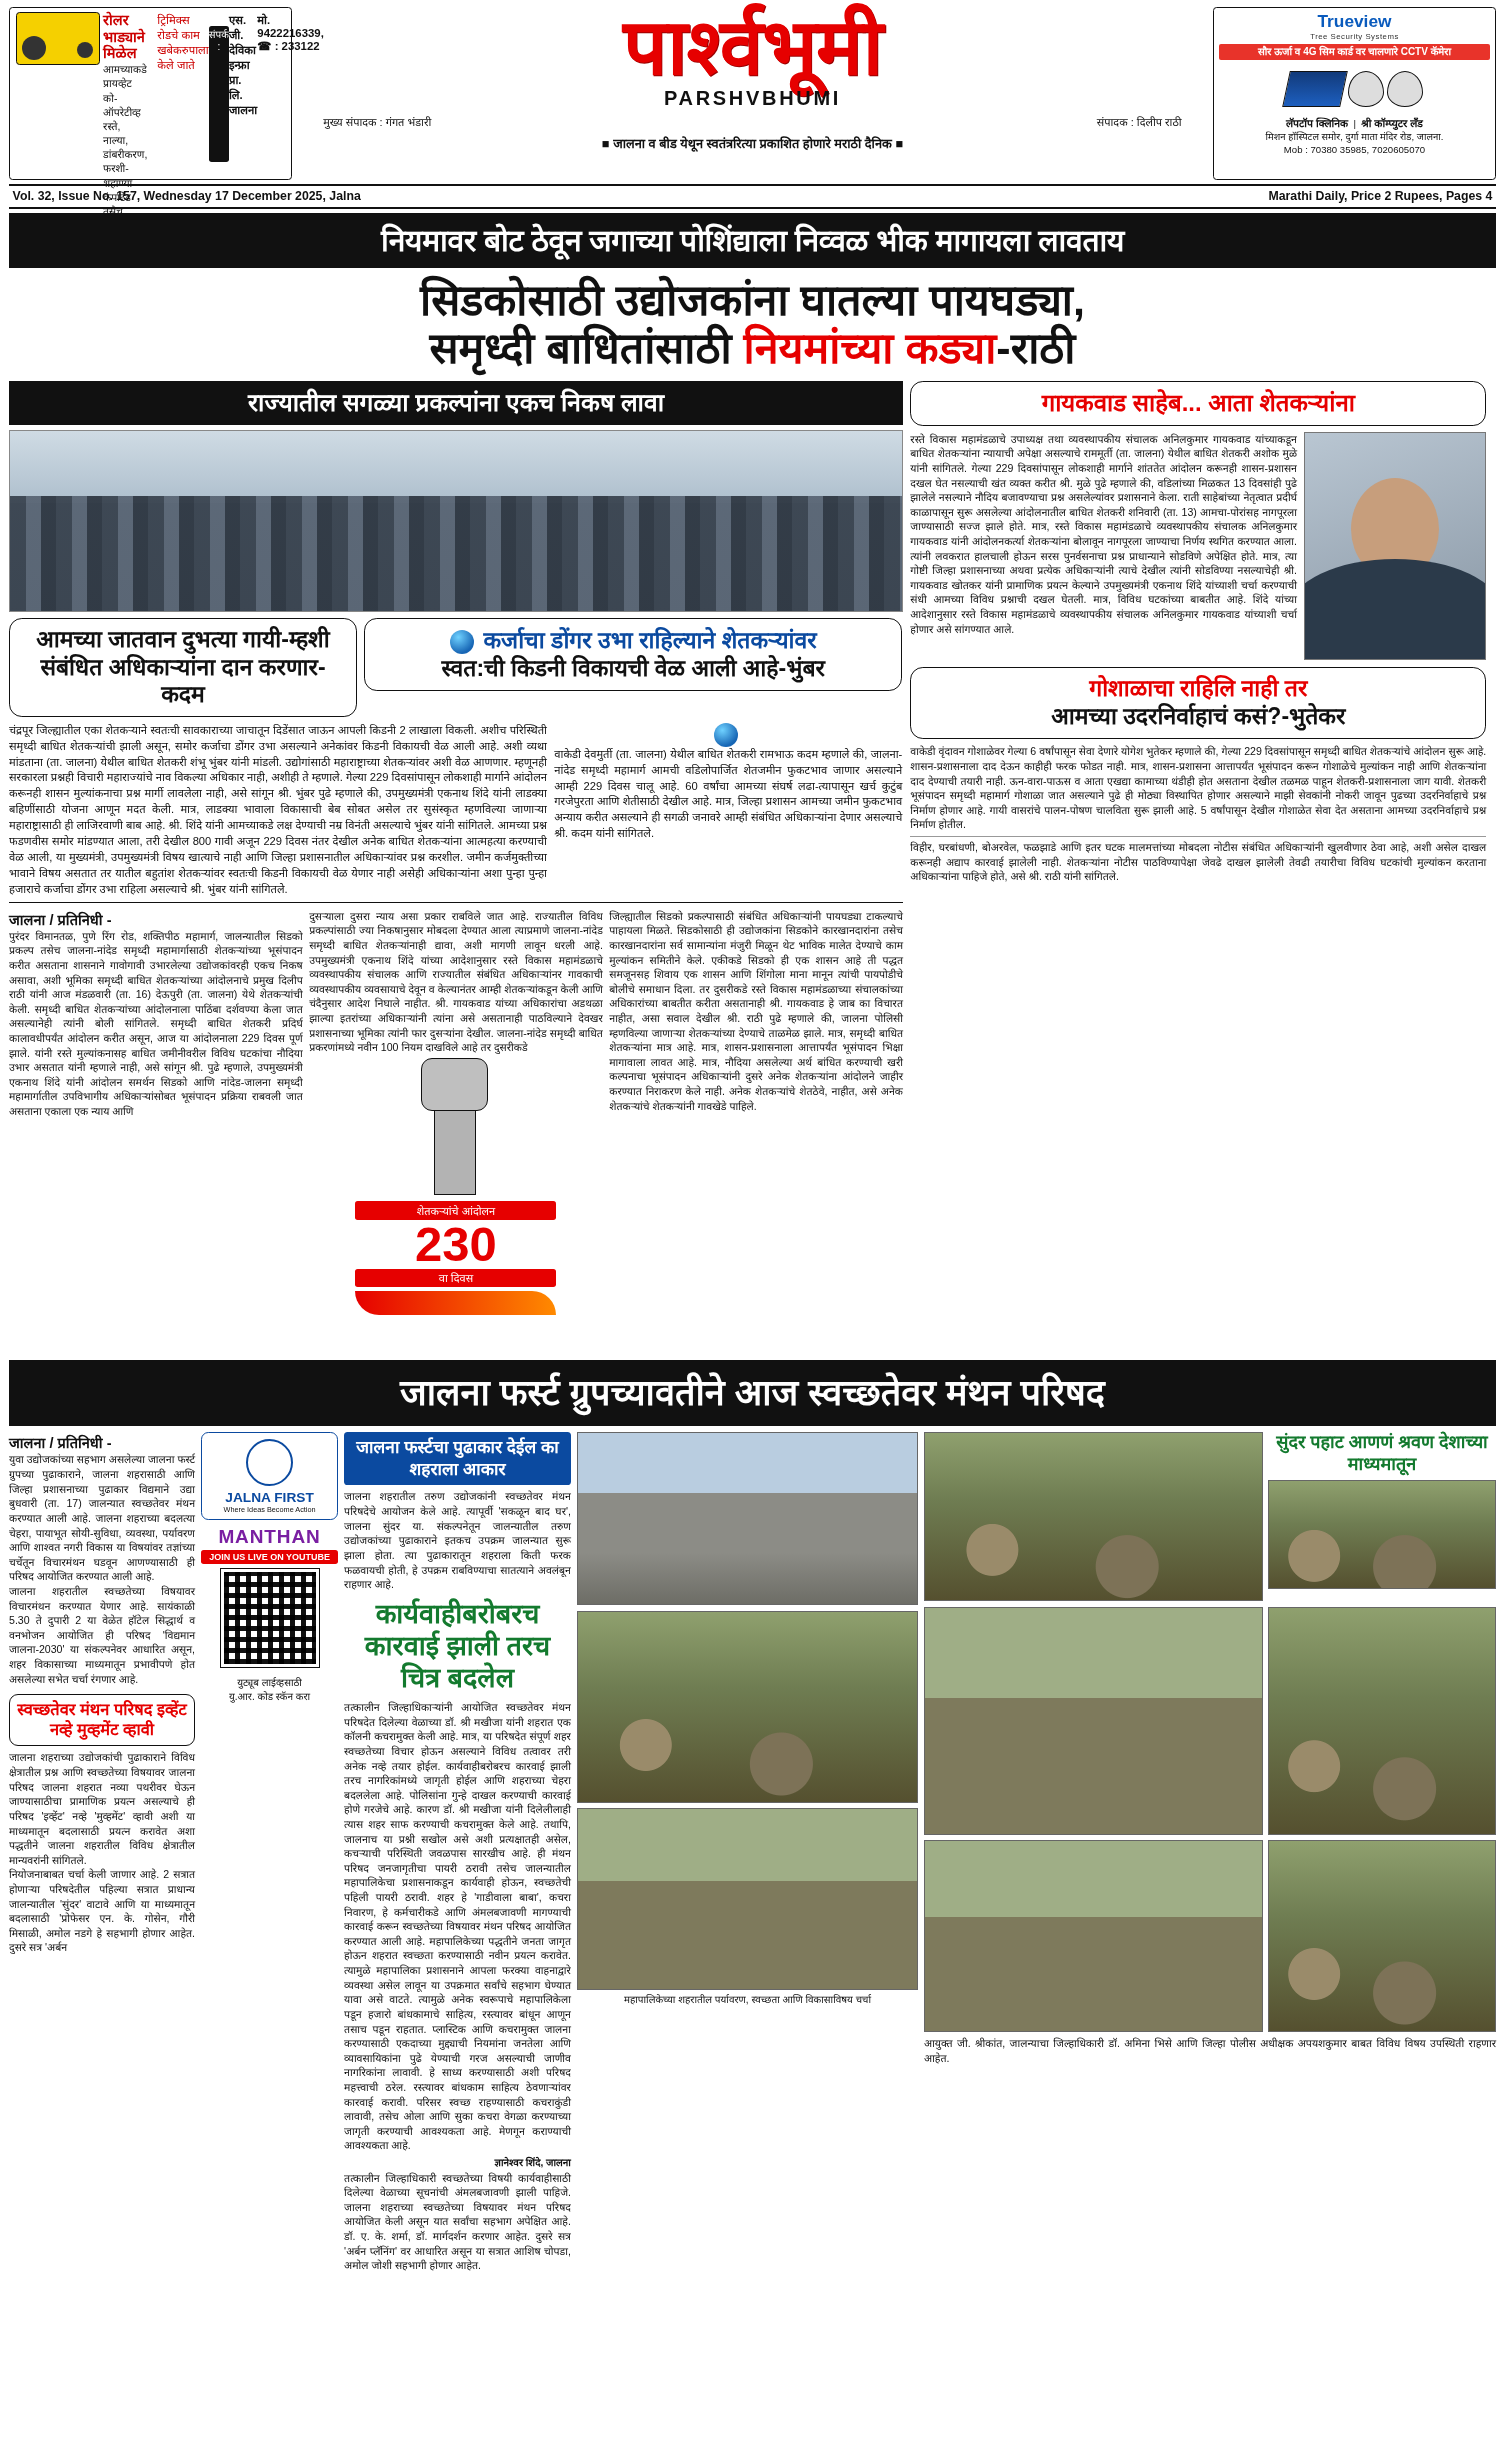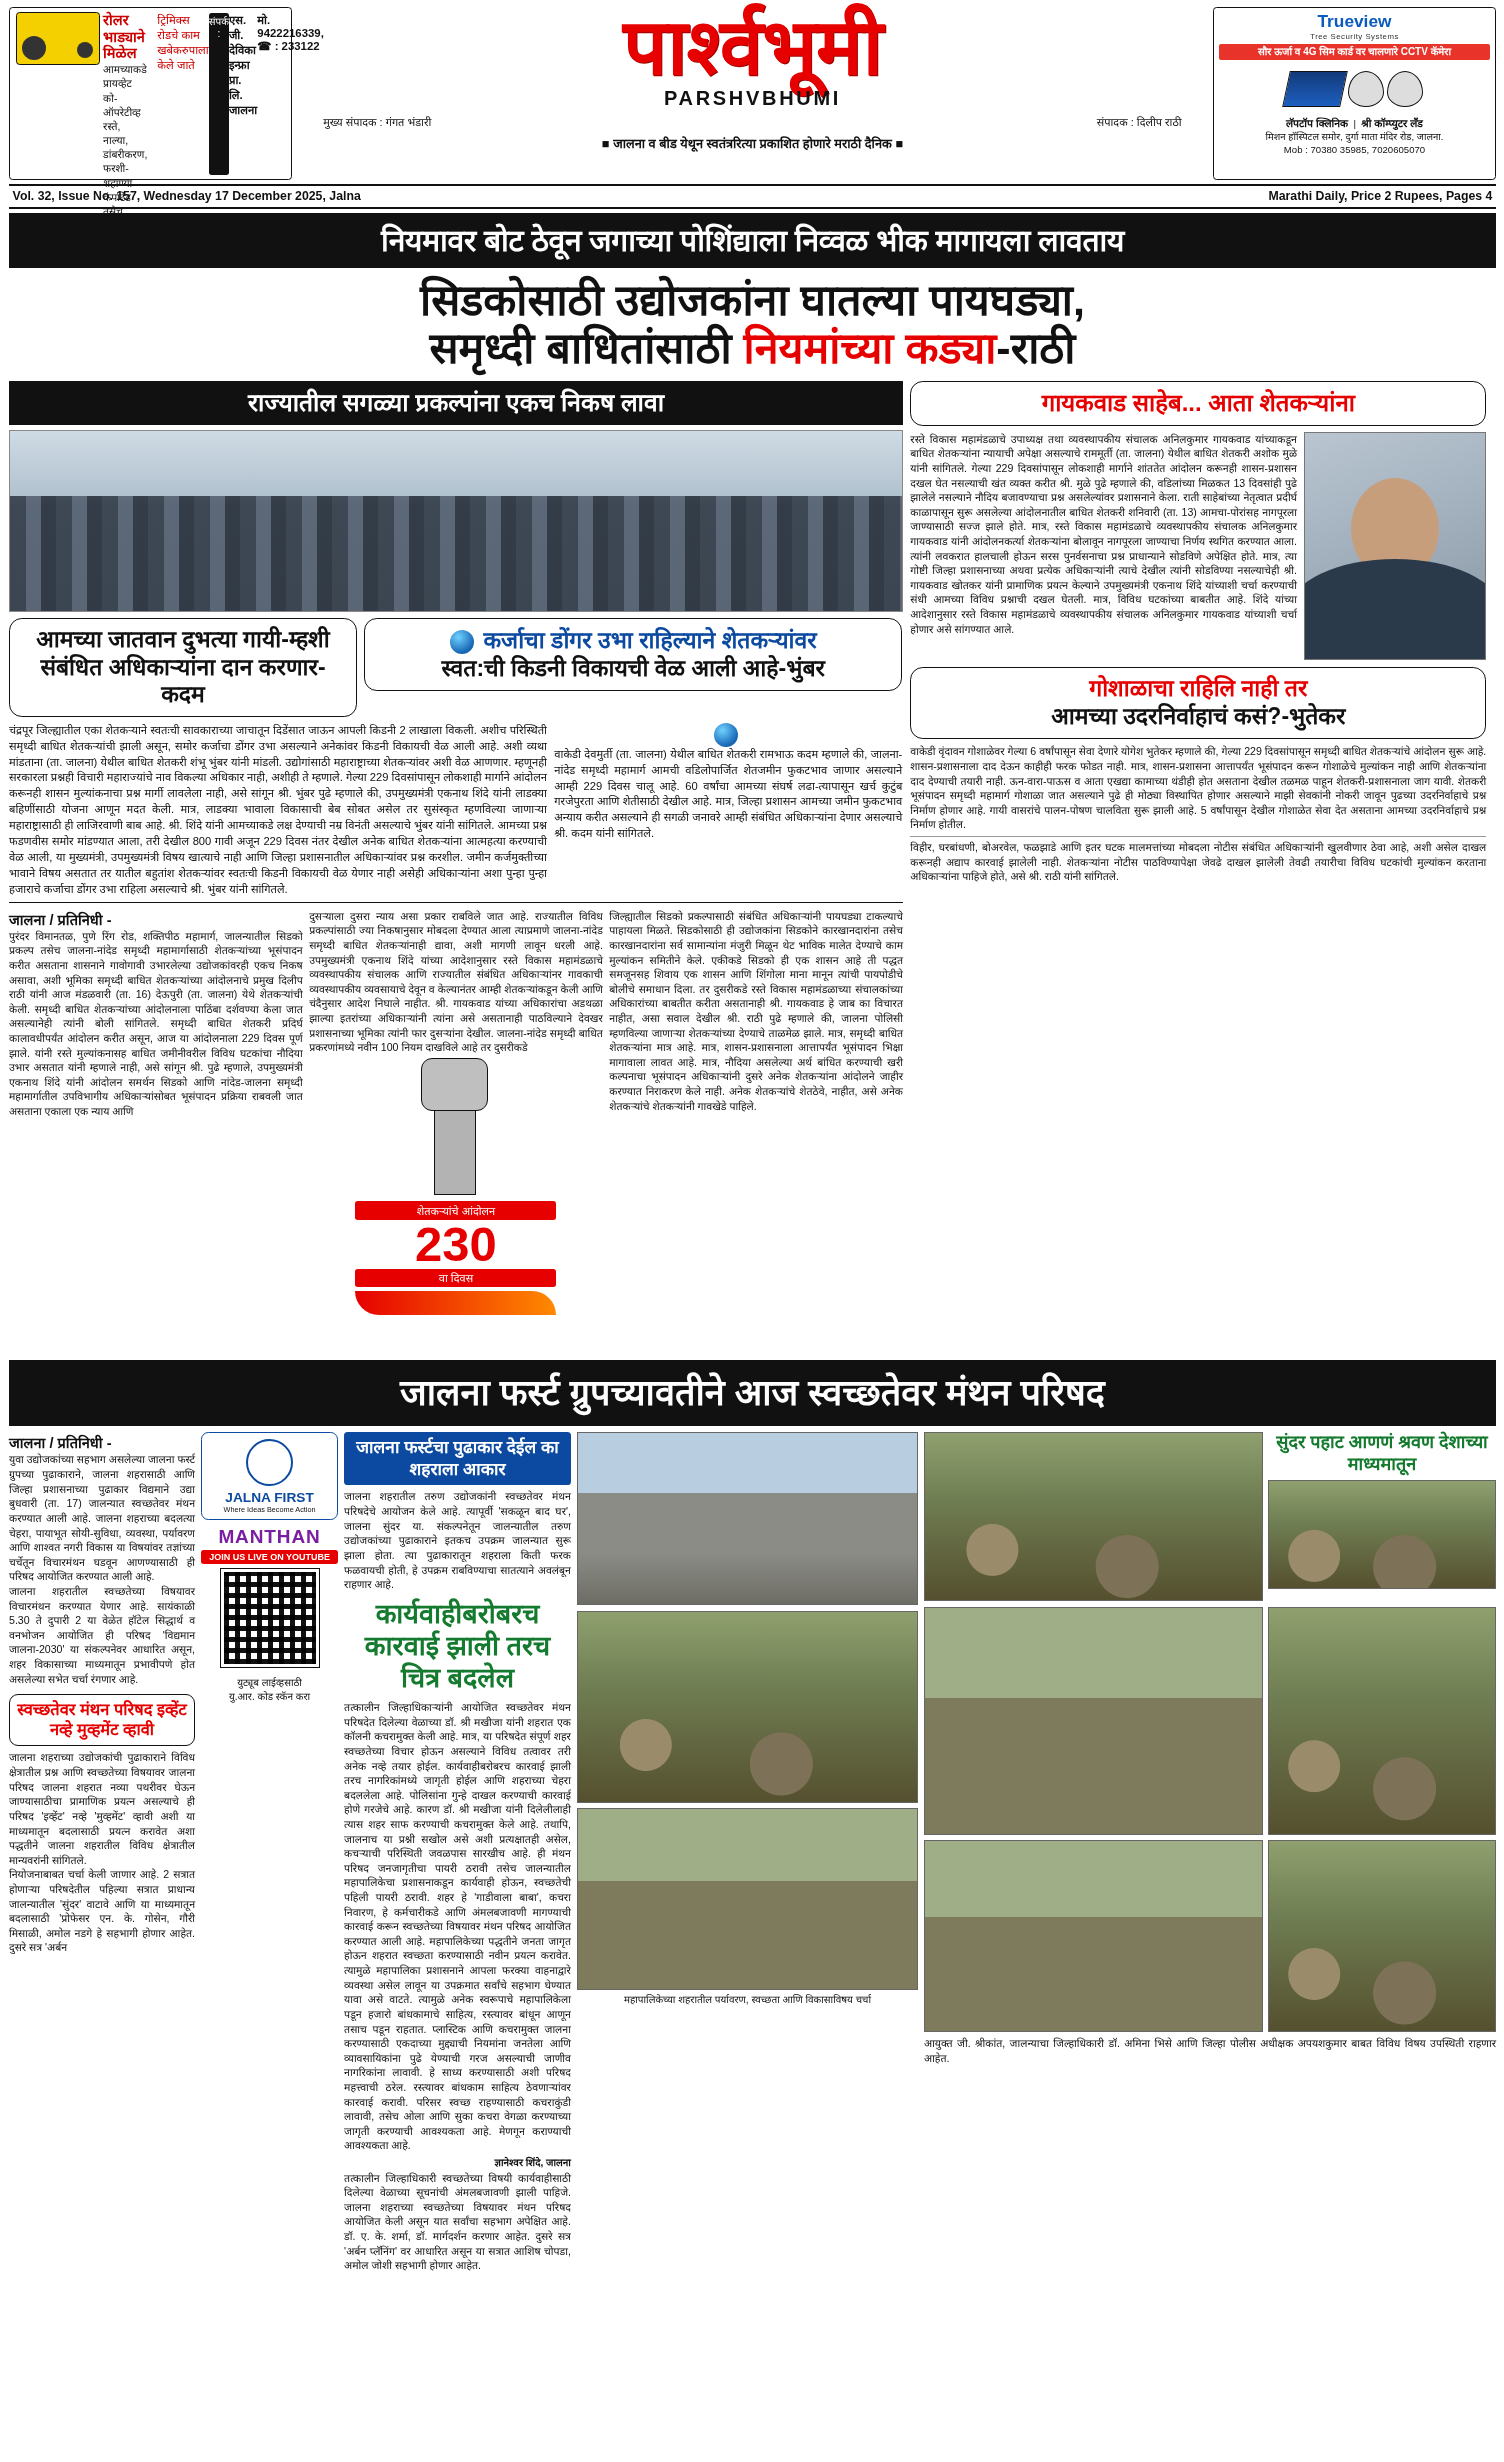--- a/index.html
+++ b/index.html
@@ -22,21 +22,21 @@
   .ad-left-top { display:flex; gap:3.6px; align-items:flex-start; }
   .roller {
     width:84px;height:53px;background:#f5d000;border:1.8px solid #111;border-radius:3.6px;
     position:relative; flex:none;
   }
   .roller:before{content:"";position:absolute;left:5.5px;bottom:3.6px;width:24px;height:24px;border-radius:50%;background:#333;}
   .roller:after{content:"";position:absolute;right:5.5px;bottom:5.5px;width:16.4px;height:16.4px;border-radius:50%;background:#333;}
   .ad-head { color:#c00; font-weight:bold; font-size:14.6px; line-height:1.15; }
   .ad-line { font-size:10.5px; line-height:1.35; color:#111; }
   .ad-red { color:#c00; font-weight:normal; font-size:11.4px;padding-left:10px; }
-  .ad-contact-bar{background:#111;color:#fff;font-size:10px;text-align:center;border-radius:2.7px;margin:1px 0;padding:0.9px 0;}
+  .ad-contact-bar{background:#111;color:#fff;font-size:10px;text-align:center;border-radius:2.7px;margin:14px 0;padding:0.9px 0;}
   .ad-bold { font-weight:bold; font-size:11.4px; }
 
   .title-block { flex:1; text-align:center; position:relative; padding-top:1.8px; }
   .title-main {
     color:#e60000; font-size:78px; font-weight:bold; line-height:0.98;
     letter-spacing:-0.9px; text-shadow:0.9px 0.9px 0 #900;
   }
   .title-eng { font-size:20px; font-weight:bold; letter-spacing:2.7px; margin-top:1.8px;}
   .editors { display:flex; justify-content:space-between; font-size:11px; padding:3.6px 24px 0 24px;}
   .tagline { font-size:12.8px; font-weight:bold; margin-top:5.5px; }

